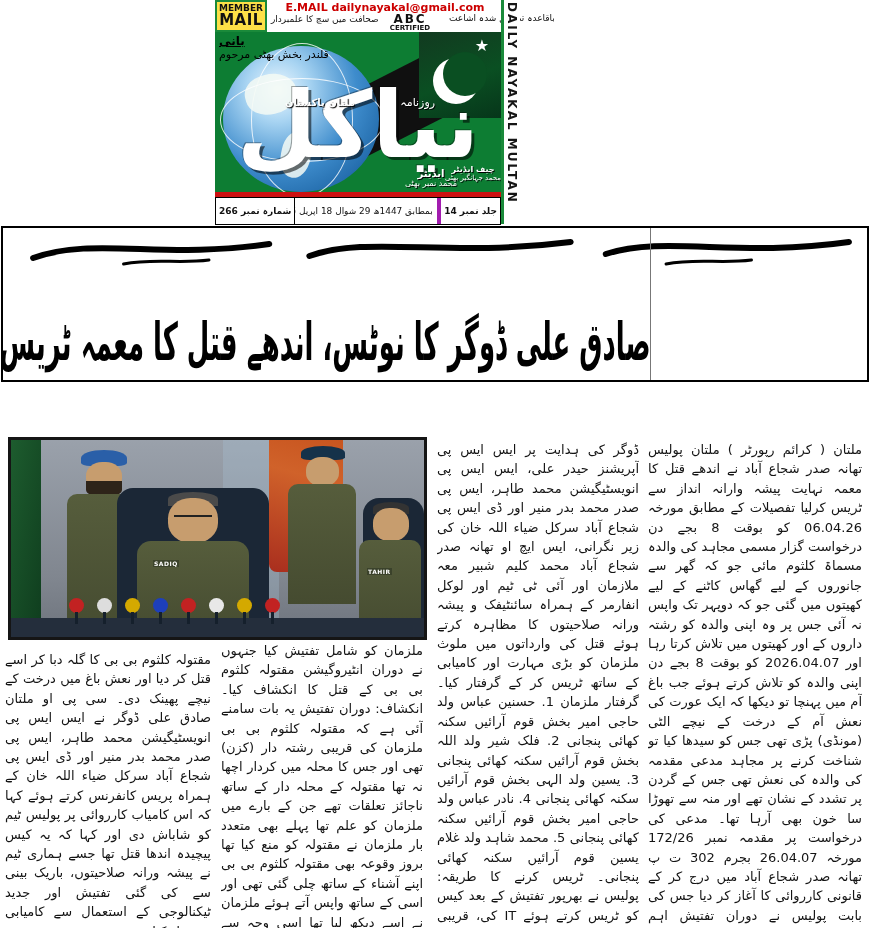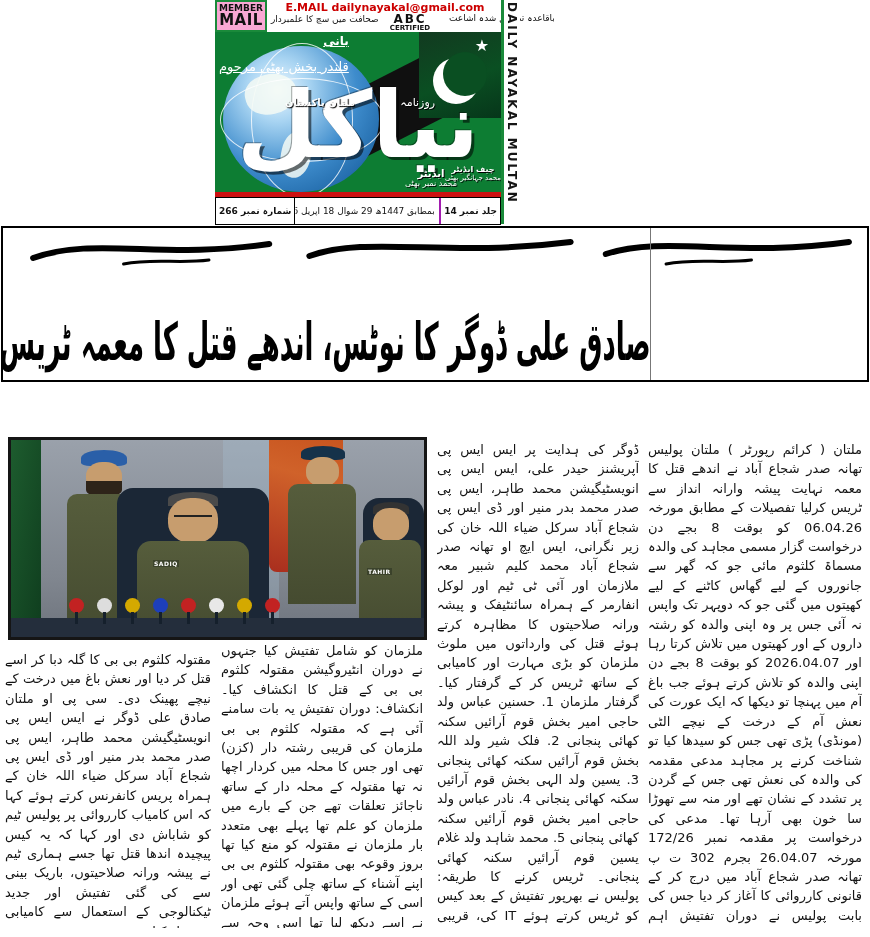--- a/index.html
+++ b/index.html
@@ -2,21 +2,21 @@
 <html lang="ur"><head>
 <meta charset="utf-8">
 <style>
   html,body{margin:0;padding:0;background:#fff;}
   .page{position:relative;width:870px;height:937px;background:#fff;overflow:hidden;
         font-family:"DejaVu Sans",sans-serif;color:#111;}
   
   .masthead{position:absolute;left:215px;top:0;width:286px;height:192px;}
   .mast-top{position:absolute;left:0;top:0;width:286px;height:32px;background:#fff;}
   .member-box{position:absolute;left:0;top:0;width:48px;height:28px;border:2px solid #1a8a3a;
-              background:#f9a8d4;text-align:center;line-height:1;}
+              background:#fde047;text-align:center;line-height:1;}
   .member-box .l1{display:block;font-size:9px;font-weight:bold;margin-top:2px;}
   .member-box .l2{display:block;font-size:15px;font-weight:800;letter-spacing:.5px;}
   .email-line{position:absolute;left:54px;top:1px;width:232px;text-align:center;color:#cc0000;
               font-weight:bold;font-size:11px;white-space:nowrap;}
   .abc-box{position:absolute;left:160px;top:13px;width:70px;text-align:center;line-height:1;}
   .abc-box .l1{display:block;font-size:12px;font-weight:700;letter-spacing:2px;text-align:center;}
   .abc-box .l2{display:block;font-size:7px;font-weight:bold;}
   .slogan{position:absolute;top:14px;font-size:9px;direction:rtl;white-space:nowrap;color:#111;}
   .slogan-left{left:56px;}
   .slogan-right{left:232px;top:12px;background:#fff;padding:1px 2px;}
@@ -34,38 +34,38 @@
           transform:rotate(-27deg);}
   .pak-flag{position:absolute;right:0;top:0;width:82px;height:86px;overflow:hidden;
             background:linear-gradient(160deg,#123a20 0%,#0a4f22 55%,#06361a 100%);}
   .crescent{position:absolute;left:14px;top:26px;width:46px;height:46px;border-radius:50%;background:#fff;}
   .crescent::after{content:'';position:absolute;left:10px;top:-6px;width:44px;height:44px;border-radius:50%;
             background:#0a4f22;}
   .flag-star{position:absolute;right:12px;top:4px;color:#fff;font-size:16px;}
   .logo-calligraphy{position:absolute;left:34px;top:24px;width:230px;text-align:center;direction:rtl;
             font-size:92px;line-height:140px;font-weight:bold;color:#fff;white-space:nowrap;
             text-shadow:3px 3px 0 rgba(0,0,0,.55), -1px -1px 0 rgba(0,0,0,.35);}
-  .founder{position:absolute;left:4px;top:2px;color:#ffffff;text-align:right;direction:rtl;z-index:5;}
+  .founder{position:absolute;left:4px;top:2px;color:#000000;text-align:left;direction:rtl;z-index:5;}
   .founder .fl{display:block;font-size:12px;font-weight:bold;text-decoration:underline;}
-  .founder .fn{display:block;font-size:13px;margin-top:11px;text-decoration:underline;}
+  .founder .fn{display:block;font-size:11px;margin-top:0;}
   .globe-caption{position:absolute;left:70px;top:64px;color:#fff;font-size:10px;direction:rtl;z-index:4;
             text-shadow:1px 1px 1px #000;text-align:right;line-height:1.4;font-weight:bold;}
   .daily-label{position:absolute;right:66px;top:64px;color:#fff;font-size:11px;direction:rtl;z-index:5;
             text-shadow:1px 1px 0 #000;}
   .editor-blk{position:absolute;right:44px;bottom:4px;color:#fff;text-align:center;direction:rtl;z-index:5;}
   .editor-blk .el{display:block;font-size:10px;font-weight:bold;text-shadow:1px 1px 0 #000;}
   .editor-blk .en{display:block;font-size:8px;text-shadow:1px 1px 0 #000;}
   .chief-blk{position:absolute;right:0px;bottom:10px;color:#fff;text-align:center;direction:rtl;z-index:5;}
   .chief-blk .el{display:block;font-size:8px;font-weight:bold;text-shadow:1px 1px 0 #000;}
   .chief-blk .en{display:block;font-size:7px;text-shadow:1px 1px 0 #000;}
   .red-strip{position:absolute;left:215px;top:192px;width:286px;height:5px;background:#cc1111;}
   .datebar{position:absolute;left:215px;top:197px;width:284px;height:26px;border:1px solid #000;
            background:#fff;display:flex;direction:rtl;align-items:center;font-size:9px;}
   .datebar .cell{padding:0 3px;white-space:nowrap;}
-  .datebar .vol{border-left:2px solid #a21caf;height:100%;display:flex;align-items:center;font-weight:bold;}
+  .datebar .vol{border-left:4px solid #a21caf;height:100%;display:flex;align-items:center;font-weight:bold;}
   .datebar .mid{flex:1;text-align:center;overflow:hidden;}
   .datebar .iss{border-right:1px solid #000;height:100%;display:flex;align-items:center;font-weight:bold;}
   .side-banner{position:absolute;left:501px;top:0;height:224px;width:16px;border-left:3px solid #1a8a3a;
            background:#fff;display:flex;align-items:flex-start;justify-content:center;}
   .side-banner span{writing-mode:vertical-rl;font-size:12px;font-weight:800;letter-spacing:2px;
            color:#151515;white-space:nowrap;padding-top:2px;}
   
   .headline-box{position:absolute;left:1px;top:226px;width:864px;height:152px;border:2px solid #000;
            background:#fff;overflow:hidden;}
   .headline-box .divider{position:absolute;left:647px;top:0;width:1px;height:100%;background:#777;}

